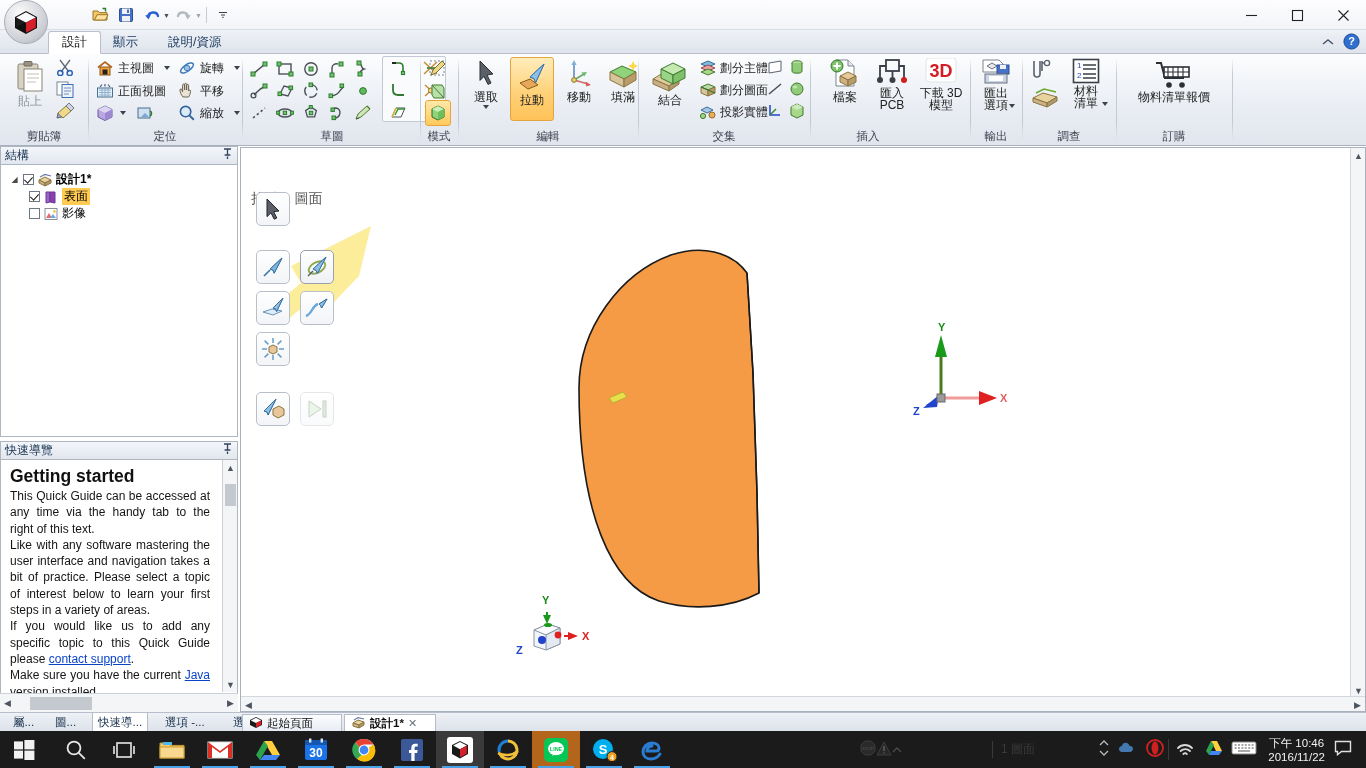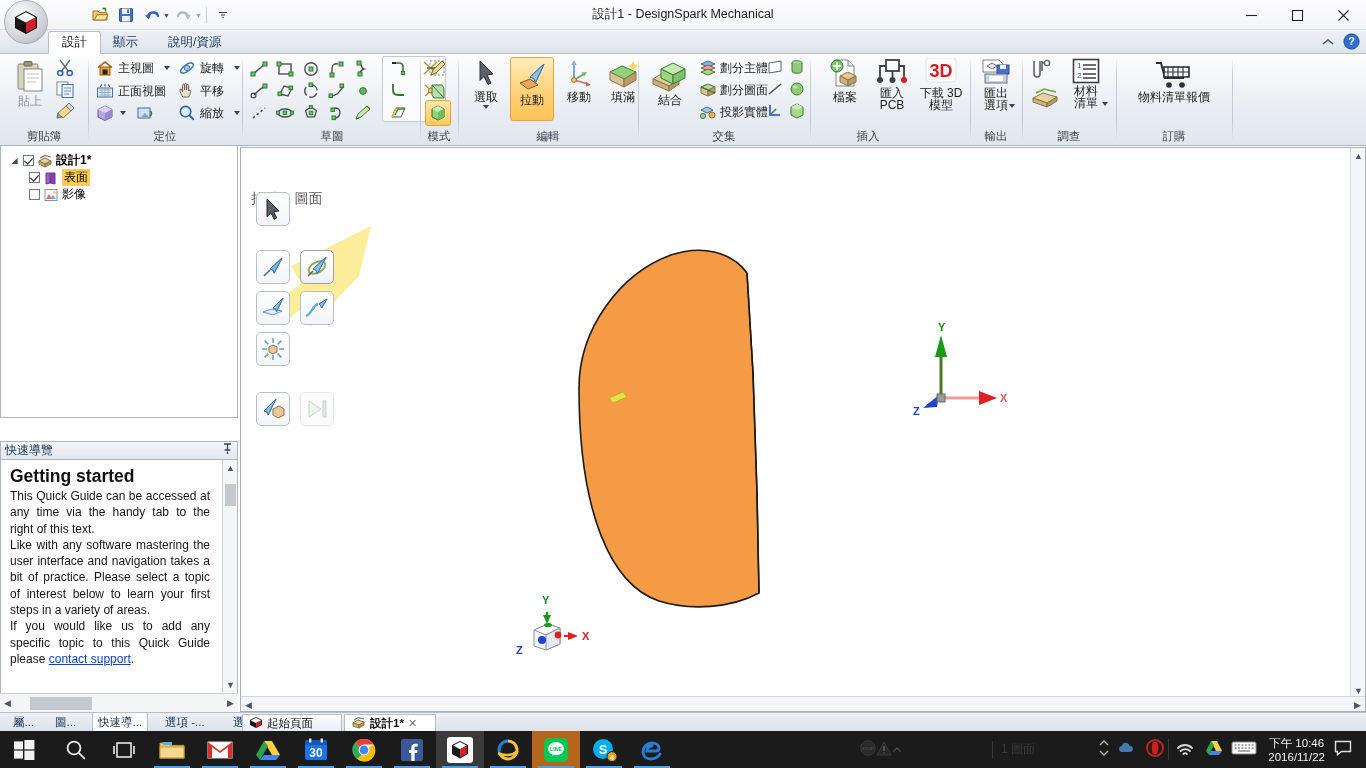--- a/index.html
+++ b/index.html
@@ -209,21 +209,20 @@
       </div>
       <div class="qarrow" style="opacity:.5">▼</div>
       <div class="qsep"></div>
       <div class="qbtn">
         <svg width="12" height="12" viewBox="0 0 12 12">
           <path d="M2 3.5h8M4 6h4M5.4 8.4h1.2" stroke="#39404a" stroke-width="1.2"></path>
         </svg>
       </div>
     </div>
 
-    <div class="title-text">設計1 - DesignSpark Mechanical</div>
 
     <div class="wctrls">
       <div class="wbtn">
         <svg width="13" height="13" viewBox="0 0 13 13">
             <path d="M1 6.5h11" stroke="#222" stroke-width="1.1"></path>
           </svg>
       </div>
       <div class="wbtn">
         <svg width="13" height="13" viewBox="0 0 13 13">
             <rect x="1.5" y="1.5" width="10" height="10" fill="none" stroke="#222" stroke-width="1.1"></rect>
@@ -792,20 +791,28 @@
           </svg>
           <div class="lbl">物料清單報價</div>
         </div>
       </div>
       <div class="glabel">訂購</div>
     </div>
     <div class="gsep" style="left:1232px"></div>
   </div>
 
   <div class="structure">
+    <div class="panel-head">
+      <span>結構</span>
+      <span class="pin">
+        <svg width="11" height="12" viewBox="0 0 11 12">
+            <path d="M2 1h7M5.5 1v6M2.6 7h5.8M5.5 8.4v2.6" stroke="#33435c" stroke-width="1.3" fill="none"></path>
+          </svg>
+      </span>
+    </div>
     <div style="border:1px solid #aeb6c2; border-top:none; height:272px; background:#fff;">
       <div class="tree">
         <div class="trow" style="padding-left:2px">
           <span class="tarrow">◢</span>
           <span class="cbx on"></span>
           <span style="width:16px;height:14px">
             <svg width="16" height="14" viewBox="0 0 16 14">
               <polygon points="2,7 8,4 14,7 8,10" fill="#e8d2a0" stroke="#8a7540"></polygon>
               <polygon points="2,7 2,10 8,13 8,10" fill="#cdb384" stroke="#8a7540"></polygon>
               <polygon points="8,10 14,7 14,10 8,13" fill="#b09a70" stroke="#8a7540"></polygon>
@@ -848,20 +855,21 @@
             <path d="M2 1h7M5.5 1v6M2.6 7h5.8M5.5 8.4v2.6" stroke="#33435c" stroke-width="1.3" fill="none"></path>
           </svg>
       </span>
     </div>
     <div class="qg-body">
       <div class="qg-text">
         <div class="qg-h">Getting started</div>
         <div class="qg-p">This Quick Guide can be accessed at any time via the handy tab to the right of this text.</div>
         <div class="qg-p">Like with any software mastering the user interface and navigation takes a bit of practice. Please select a topic of interest below to learn your first steps in a variety of areas.</div>
         <div class="qg-p"><span>If you would like us to add any specific topic to this Quick Guide please </span><span class="qg-link">contact support</span><span>.</span></div>
+        <div class="qg-p"><span>Make sure you have the current </span><span class="qg-link">Java</span><span> version installed.</span></div>
       </div>
       <div class="qg-scroll">
         <div class="sb-arrow">▲</div>
         <div class="qg-thumb"></div>
         <div class="sb-arrow" style="position:absolute; bottom:0">▼</div>
       </div>
     </div>
     <div class="qg-hbar">
       <div class="sb-arrow">◀</div>
       <div class="qg-hthumb"></div>

